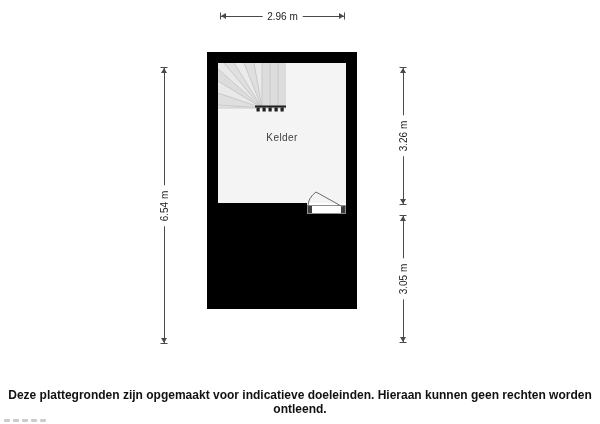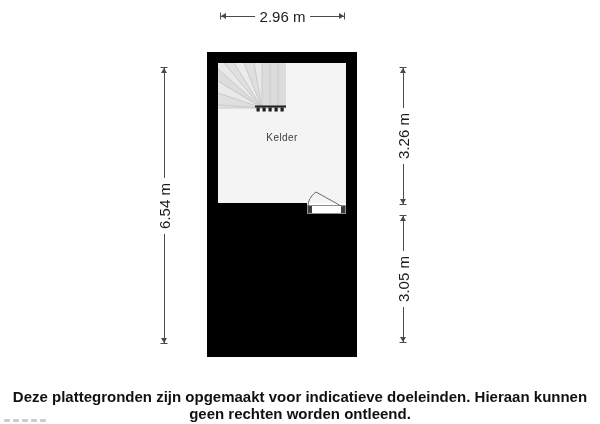--- a/index.html
+++ b/index.html
@@ -11,21 +11,21 @@
     --dimension-line:#4a4a4a;
     --dimension-text:#1c1c1c;
     --door-outline:#8e8e8e;
   }
   *{margin:0;padding:0;box-sizing:border-box;}
   html,body{background:#ffffff;}
   body{font-family:"Liberation Sans", sans-serif;}
   .stage{position:relative;width:600px;height:424px;background:#ffffff;overflow:hidden;}
 
   
-  .plan{position:absolute;left:207px;top:52px;width:150px;height:305px;background:var(--wall);}
+  .plan{position:absolute;left:207px;top:52px;width:150px;height:257px;background:var(--wall);}
   .room{position:absolute;display:flex;align-items:center;justify-content:center;}
   .room-kelder{left:11px;top:11px;width:128px;height:140px;background:var(--kelder-floor);}
   .room-berging{left:11px;top:162px;width:128px;height:132px;background:var(--berging-floor);}
   .room-label{font-size:10px;letter-spacing:.4px;}
   .room-kelder .room-label{color:#3d3d3d;position:relative;top:4px;}
   .room-berging .room-label{color:#1f1f1f;}
 
   .stairs-svg{position:absolute;left:11px;top:11px;display:block;}
   .w-a{fill:#dfdfdf}.w-b{fill:#e9e9e9}.w-c{fill:#dcdcdc}.w-d{fill:#e0e0e0}.w-e{fill:#ebebeb}
   .ray{stroke:var(--stairs-line);stroke-width:.75;}
@@ -34,21 +34,21 @@
 
   .door-slot{position:absolute;left:100px;top:151px;width:39px;height:11px;background:#ffffff;}
   .door-bar{position:absolute;left:100px;top:153px;width:39px;height:9px;background:#ffffff;border:1px solid var(--door-outline);}
   .door-bar::before,.door-bar::after{content:"";position:absolute;top:0;width:4px;height:7px;background:#3c3c3c;}
   .door-bar::before{left:0;}
   .door-bar::after{right:0;}
   .door-swing-svg{position:absolute;left:96px;top:136px;display:block;}
   .swing{stroke:#6a6a6a;stroke-width:1;fill:none;}
 
   
-  .dim{position:absolute;font-size:15px;color:var(--dimension-text);}
+  .dim{position:absolute;font-size:10px;color:var(--dimension-text);}
   .dim .dlabel{position:absolute;left:50%;top:50%;background:#ffffff;padding:1px 5px;white-space:nowrap;}
   
   .hdim{height:10px;}
   .hdim .line{position:absolute;left:0;right:0;top:50%;height:1px;background:var(--dimension-line);}
   .hdim .cap{position:absolute;top:50%;transform:translateY(-50%);width:1px;height:7px;background:var(--dimension-line);}
   .hdim .cap1{left:0;} .hdim .cap2{right:0;}
   .hdim .ah{position:absolute;top:50%;transform:translateY(-50%);width:0;height:0;border-top:3px solid transparent;border-bottom:3px solid transparent;}
   .hdim .ah1{left:1px;border-right:5px solid var(--dimension-line);}
   .hdim .ah2{right:1px;border-left:5px solid var(--dimension-line);}
   .hdim .dlabel{transform:translate(-50%,-50%);}
@@ -61,21 +61,21 @@
   .vdim .ah1{top:1px;border-bottom:5px solid var(--dimension-line);}
   .vdim .ah2{bottom:1px;border-top:5px solid var(--dimension-line);}
   .vdim .dlabel{transform:translate(-50%,-50%) rotate(-90deg);}
 
   .dim-top{left:220px;top:11px;width:125px;}
   .dim-left{left:158px;top:67px;height:277px;}
   .dim-right-a{left:397px;top:67px;height:138px;}
   .dim-right-b{left:397px;top:215px;height:128px;}
 
   
-  .disclaimer{position:absolute;left:0;top:388px;width:100%;text-align:center;font-size:15px;font-weight:bold;color:#111111;}
+  .disclaimer{position:absolute;left:0;top:388px;width:100%;text-align:center;font-size:12px;font-weight:bold;color:#111111;}
 
   .watermark{position:absolute;left:4px;top:408px;opacity:.5;}
   .watermark i{display:inline-block;width:6px;height:3px;margin-right:3px;background:#9a9a9a;border-radius:1px;}
 </style>
 </head>
 <body>
 
 <div class="stage">
 
   <div class="dim hdim dim-top">

